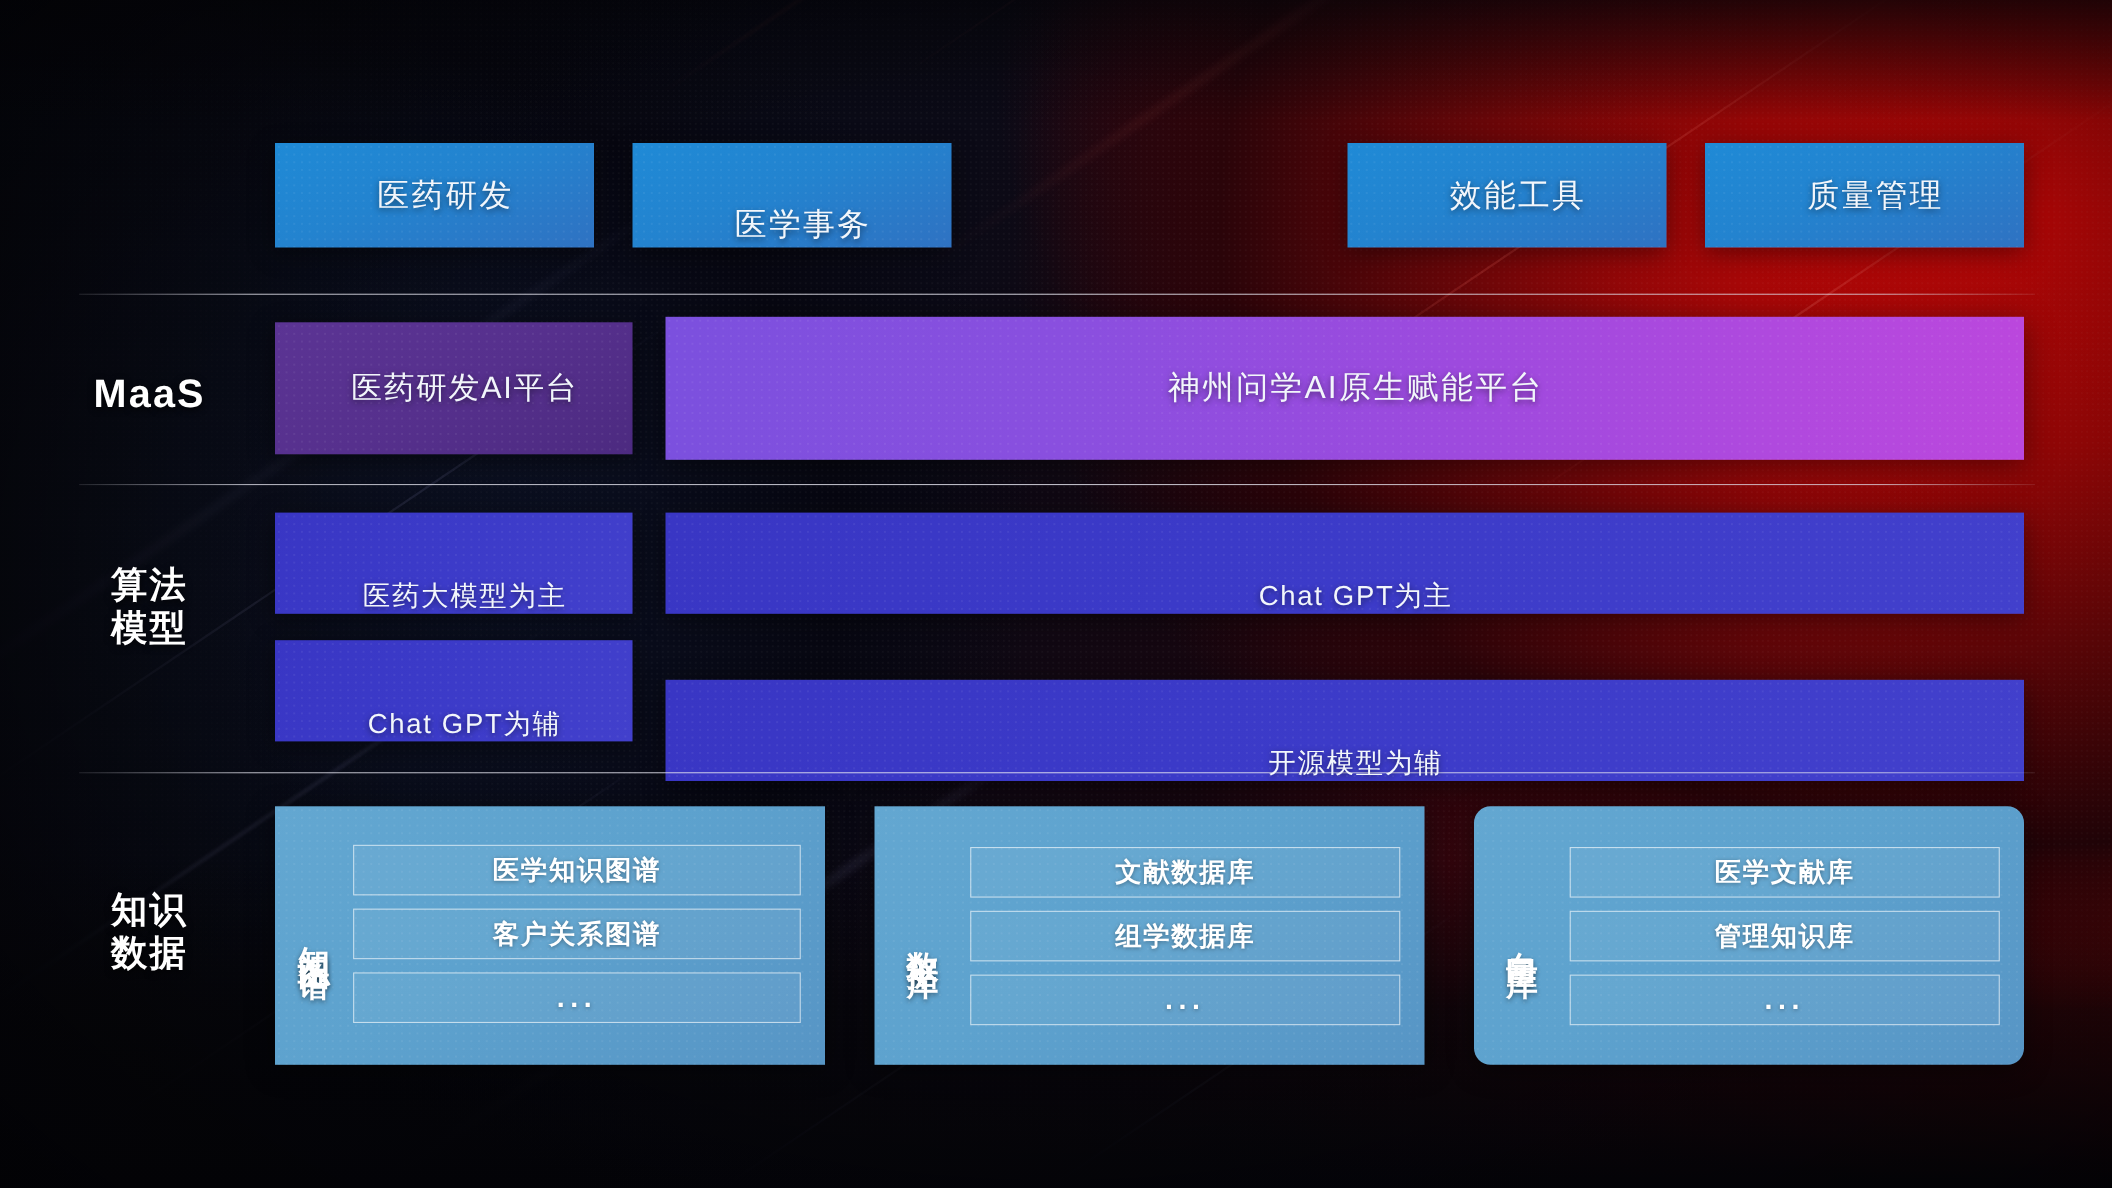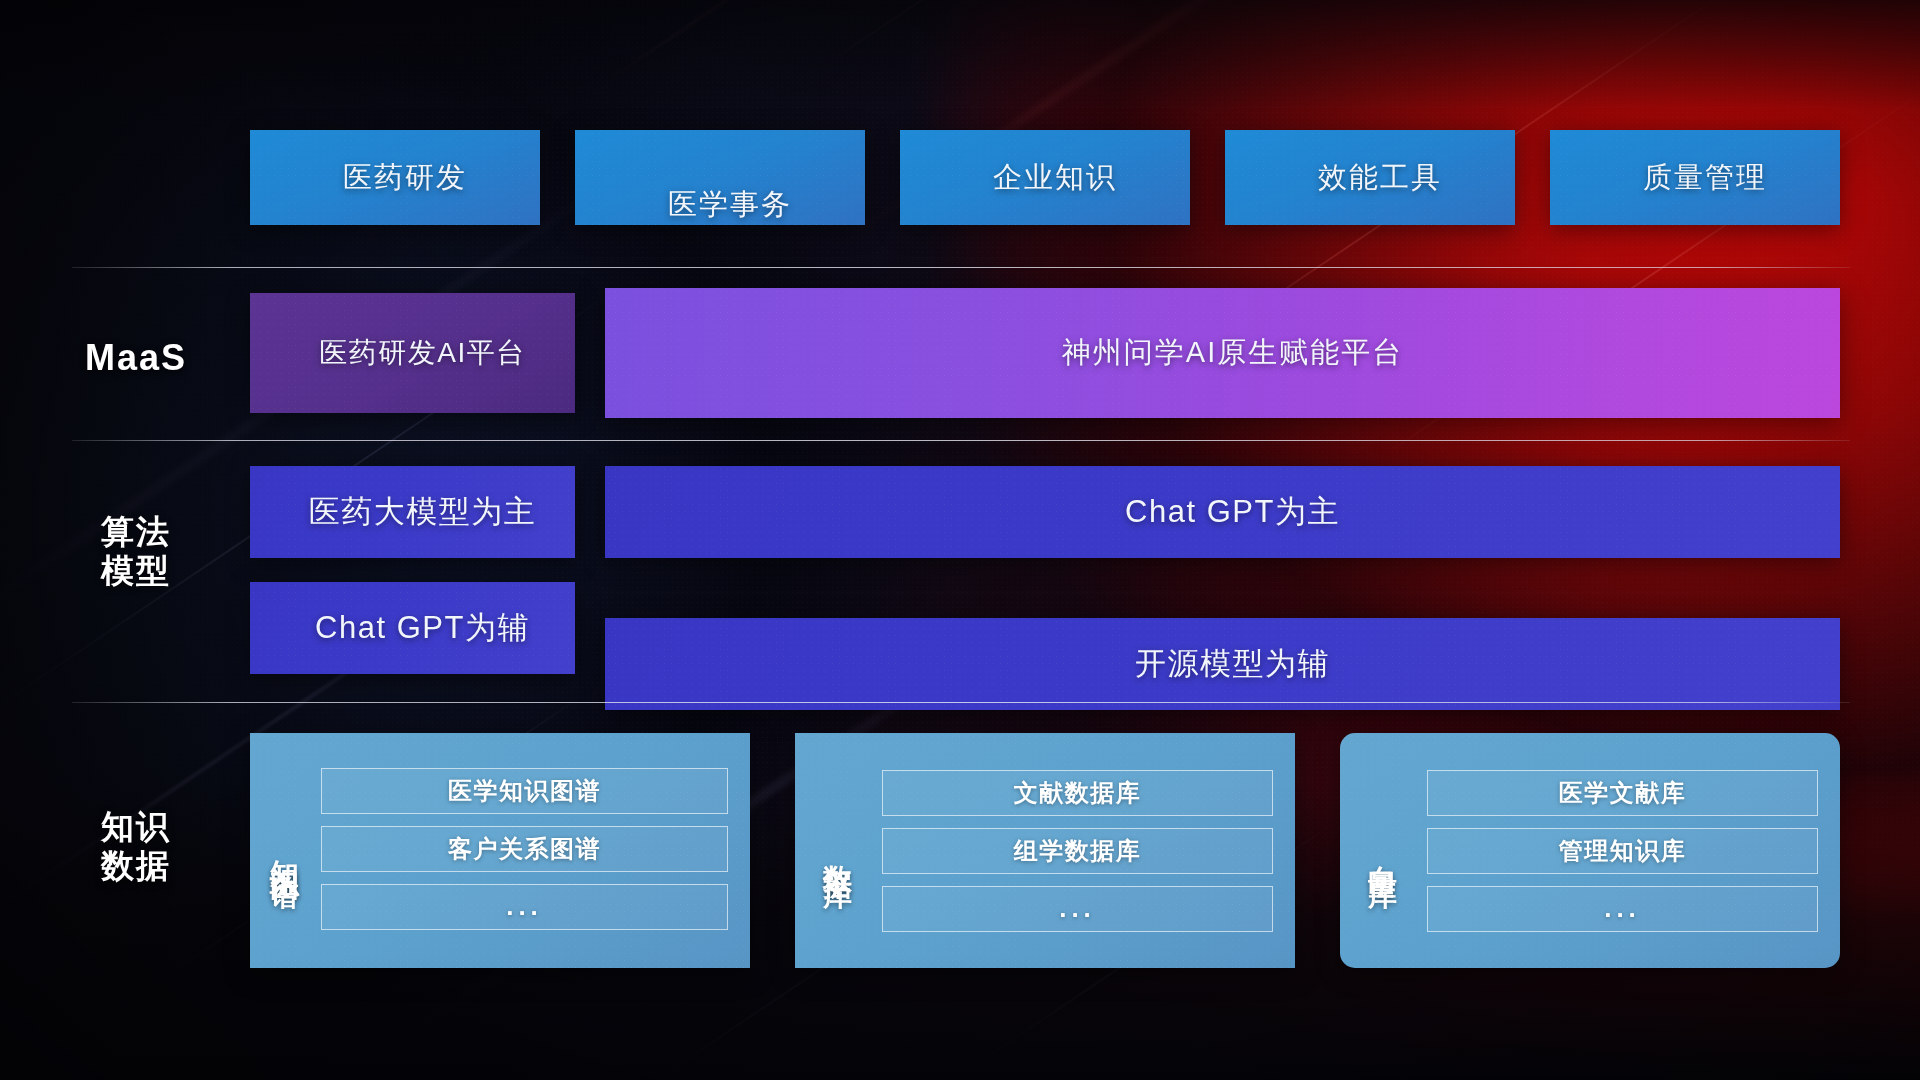--- a/index.html
+++ b/index.html
@@ -103,22 +103,23 @@
   }
   .maas-right {
     background:linear-gradient(93deg, #7b50de 0%, #8a4fdf 30%, #9d4ade 58%, #b049de 82%, #bb47dd 100%);
     font-size:29px; letter-spacing:2px;
     box-shadow:0 5px 26px rgba(0,0,0,0.42);
   }
 
   
   .algo-card {
     background:linear-gradient(120deg, #3936c4 0%, #3b3ac8 40%, #4240cc 100%);
-    font-size:31px; letter-spacing:1.5px;
+    font-size:25px; letter-spacing:1.5px;
     box-shadow:0 5px 22px rgba(0,0,0,0.42);
+    align-items:flex-end;
   }
 
   
   .kgroup {
     position:absolute;
     display:flex; align-items:center;
     background:linear-gradient(145deg, #63a7d1 0%, #5da2ce 45%, #5795c5 100%);
     box-shadow:0 5px 24px rgba(0,0,0,0.44);
     overflow:hidden;
   }
@@ -178,23 +179,20 @@
 
 <div id="content">
 
 
   <div class="card app-card" style="left:250px; top:130px; width:290px; height:95px;">
     <span class="lbl">医药研发</span>
   </div>
   <div class="card app-card" style="left:575px; top:130px; width:290px; height:95px;align-items:flex-end;">
     <span class="lbl">医学事务</span>
   </div>
-  <div class="card app-card" style="left:900px; top:130px; width:290px; height:95px;">
-    <span class="lbl">企业知识</span>
-  </div>
   <div class="card app-card" style="left:1225px; top:130px; width:290px; height:95px;">
     <span class="lbl">效能工具</span>
   </div>
   <div class="card app-card" style="left:1550px; top:130px; width:290px; height:95px;">
     <span class="lbl">质量管理</span>
   </div>
 
   <div class="divider" style="top:267px;"></div>
 
   <div class="row-label" style="left:72px; top:337px; width:128px; font-size:36px;">MaaS</div>

